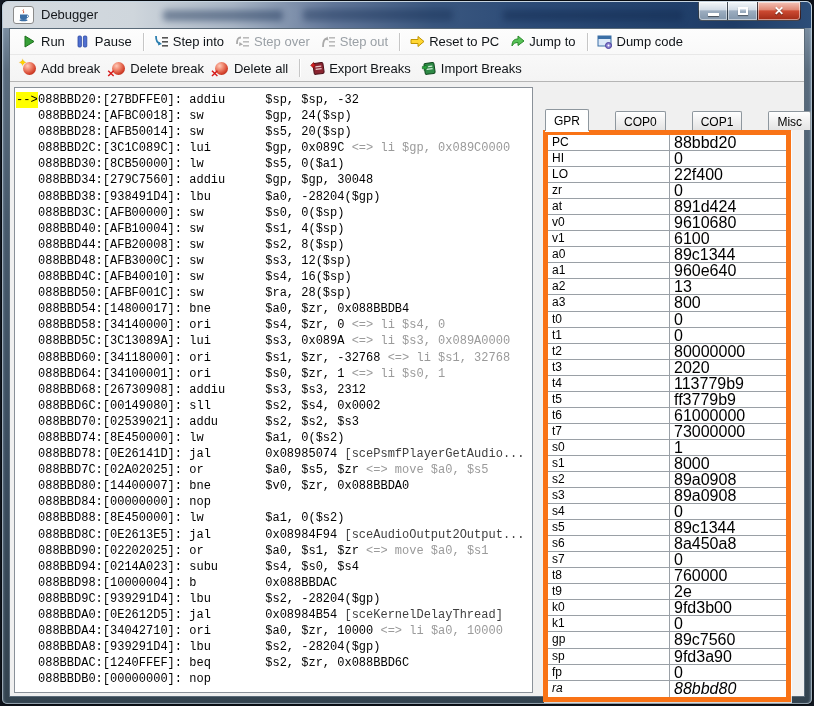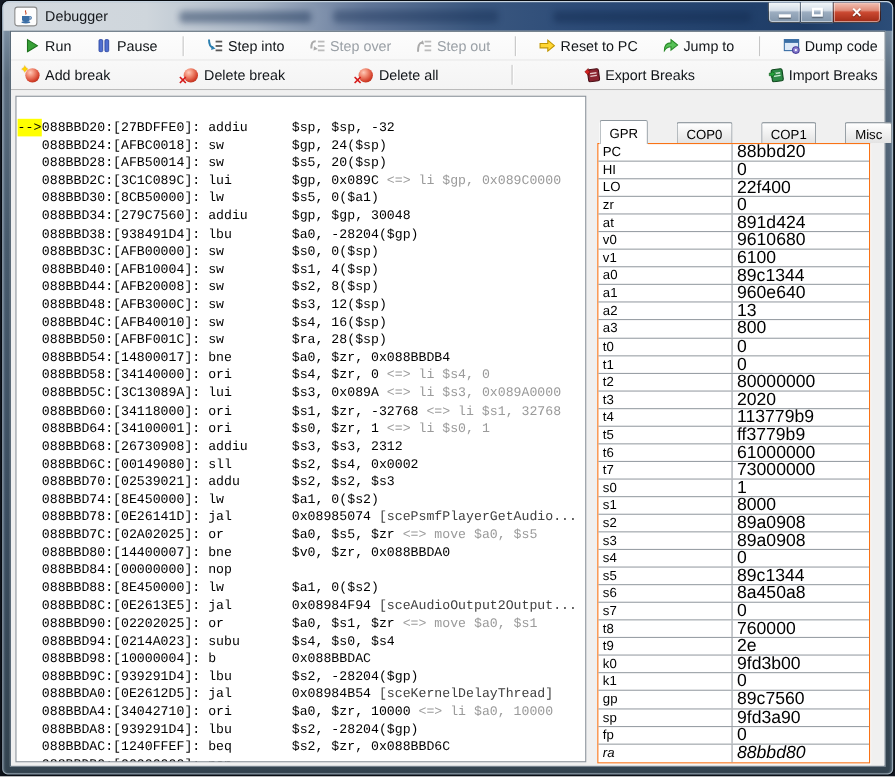--- a/index.html
+++ b/index.html
@@ -39,53 +39,53 @@
   .glyph-min { width:11px; height:3px; background:#fff; box-shadow:0 1px 1px rgba(0,0,0,.5); margin-top:6px; }
   .glyph-max { width:10px; height:8px; border:2px solid #fff; box-shadow:0 1px 1px rgba(0,0,0,.4); }
   .glyph-close { color:#fff; font-size:12px; font-weight:bold; text-shadow:0 1px 1px rgba(0,0,0,.5); line-height:17px; }
 
   
   .frame-body { position:absolute; left:7px; right:7px; top:27px; bottom:7px;
     background:#f0f0f0; border:1px solid #5a6a78; }
 
   
   .toolbars { background:linear-gradient(#fdfdfd,#f4f4f4); border-bottom:1px solid #b5b5b5; }
-  .toolbar { height:26px; display:flex; align-items:center; padding-left:7px;justify-content:space-between; }
+  .toolbar { height:26px; display:flex; align-items:center; padding-left:7px; }
   .toolbar.first { border-bottom:1px solid #e8e8e8; }
   .tbtn { display:flex; align-items:center; gap:4px; padding:2px 6px 2px 4px; font-size:13px; color:#101418; border-radius:3px; }
   .tbtn.disabled { color:#9aa0a6; }
   .sep { width:1px; height:18px; background:#c6c6c6; margin:0 5px; box-shadow:1px 0 0 #fff; }
   .ticon { width:16px; height:16px; display:inline-flex; align-items:center; justify-content:center; }
   .ball { width:13px; height:13px; border-radius:50%;
     background:radial-gradient(circle at 35% 30%,#ffc9b8 0%,#f08a72 30%,#d4412c 65%,#8e1c0c 100%);
     position:relative; }
   .ball .spark { position:absolute; left:-4px; top:-5px; color:#ffd400; font-size:10px; text-shadow:0 0 1px #c87800; }
   .ball .delx { position:absolute; left:-5px; bottom:-4px; color:#d61a1a; font-size:10px; font-weight:bold; }
 
   
   .content { position:absolute; left:0; right:0; top:53px; bottom:0; background:#f0f0f0; }
 
   .disasm { position:absolute; left:4px; top:5px; width:519px; bottom:3px; background:#fff;
     border:1px solid #8a9199; font-family:"Liberation Mono","DejaVu Sans Mono",monospace;
-    font-size:12px; color:#000; padding:20px 0 0 1px; overflow:hidden; }
+    font-size:12px; color:#000; padding:4px 0 0 1px; overflow:hidden; }
   .dline { height:16.1px; line-height:16.1px; white-space:pre; }
   .marker { display:inline-block; width:22px; }
   .marker.hl { background:#ffff00; }
   .mn { display:inline-block; width:76px; }
   .note { color:#9a9a9a; }
   .call { color:#404040; }
 
   
   .regpanel { position:absolute; left:533px; top:27px; width:250px; }
   .tabs { display:flex; height:21px; margin-left:2px; position:relative; z-index:2;gap:24px; }
   .tab { font-size:12px; color:#000; padding:3px 8px 2px 8px; background:linear-gradient(#ffffff,#e3e3e3);
     border:1px solid #8e979e; border-bottom:none; margin-right:2px; border-radius:2px 2px 0 0;
     position:relative; top:2px; height:19px; }
   .tab.active { background:#fff; top:0; height:22px; padding-top:4px; box-shadow:0 1px 0 #fff; }
-  .regtable { width:248px; border:1px solid #f97316; background:#fff; box-shadow:1px 1px 0 rgba(255,255,255,.8); }
+  .regtable { width:248px; border:5px solid #f97316; background:#fff; box-shadow:1px 1px 0 rgba(255,255,255,.8); }
   .rrow { display:flex; height:16.05px; border-bottom:1px solid #9aa0a6; }
   .rrow:last-child { border-bottom:none;font-style:italic; }
   .rname { width:122px; border-right:1px solid #9aa0a6; font-size:12px; line-height:15px; padding:0 4px; color:#000; }
   .rvalue { flex:1; font-size:16px; line-height:15px; padding:0 4px; color:#000; }
 </style>
 </head>
 <body>
 
 <div class="screen">
   <div class="window">

